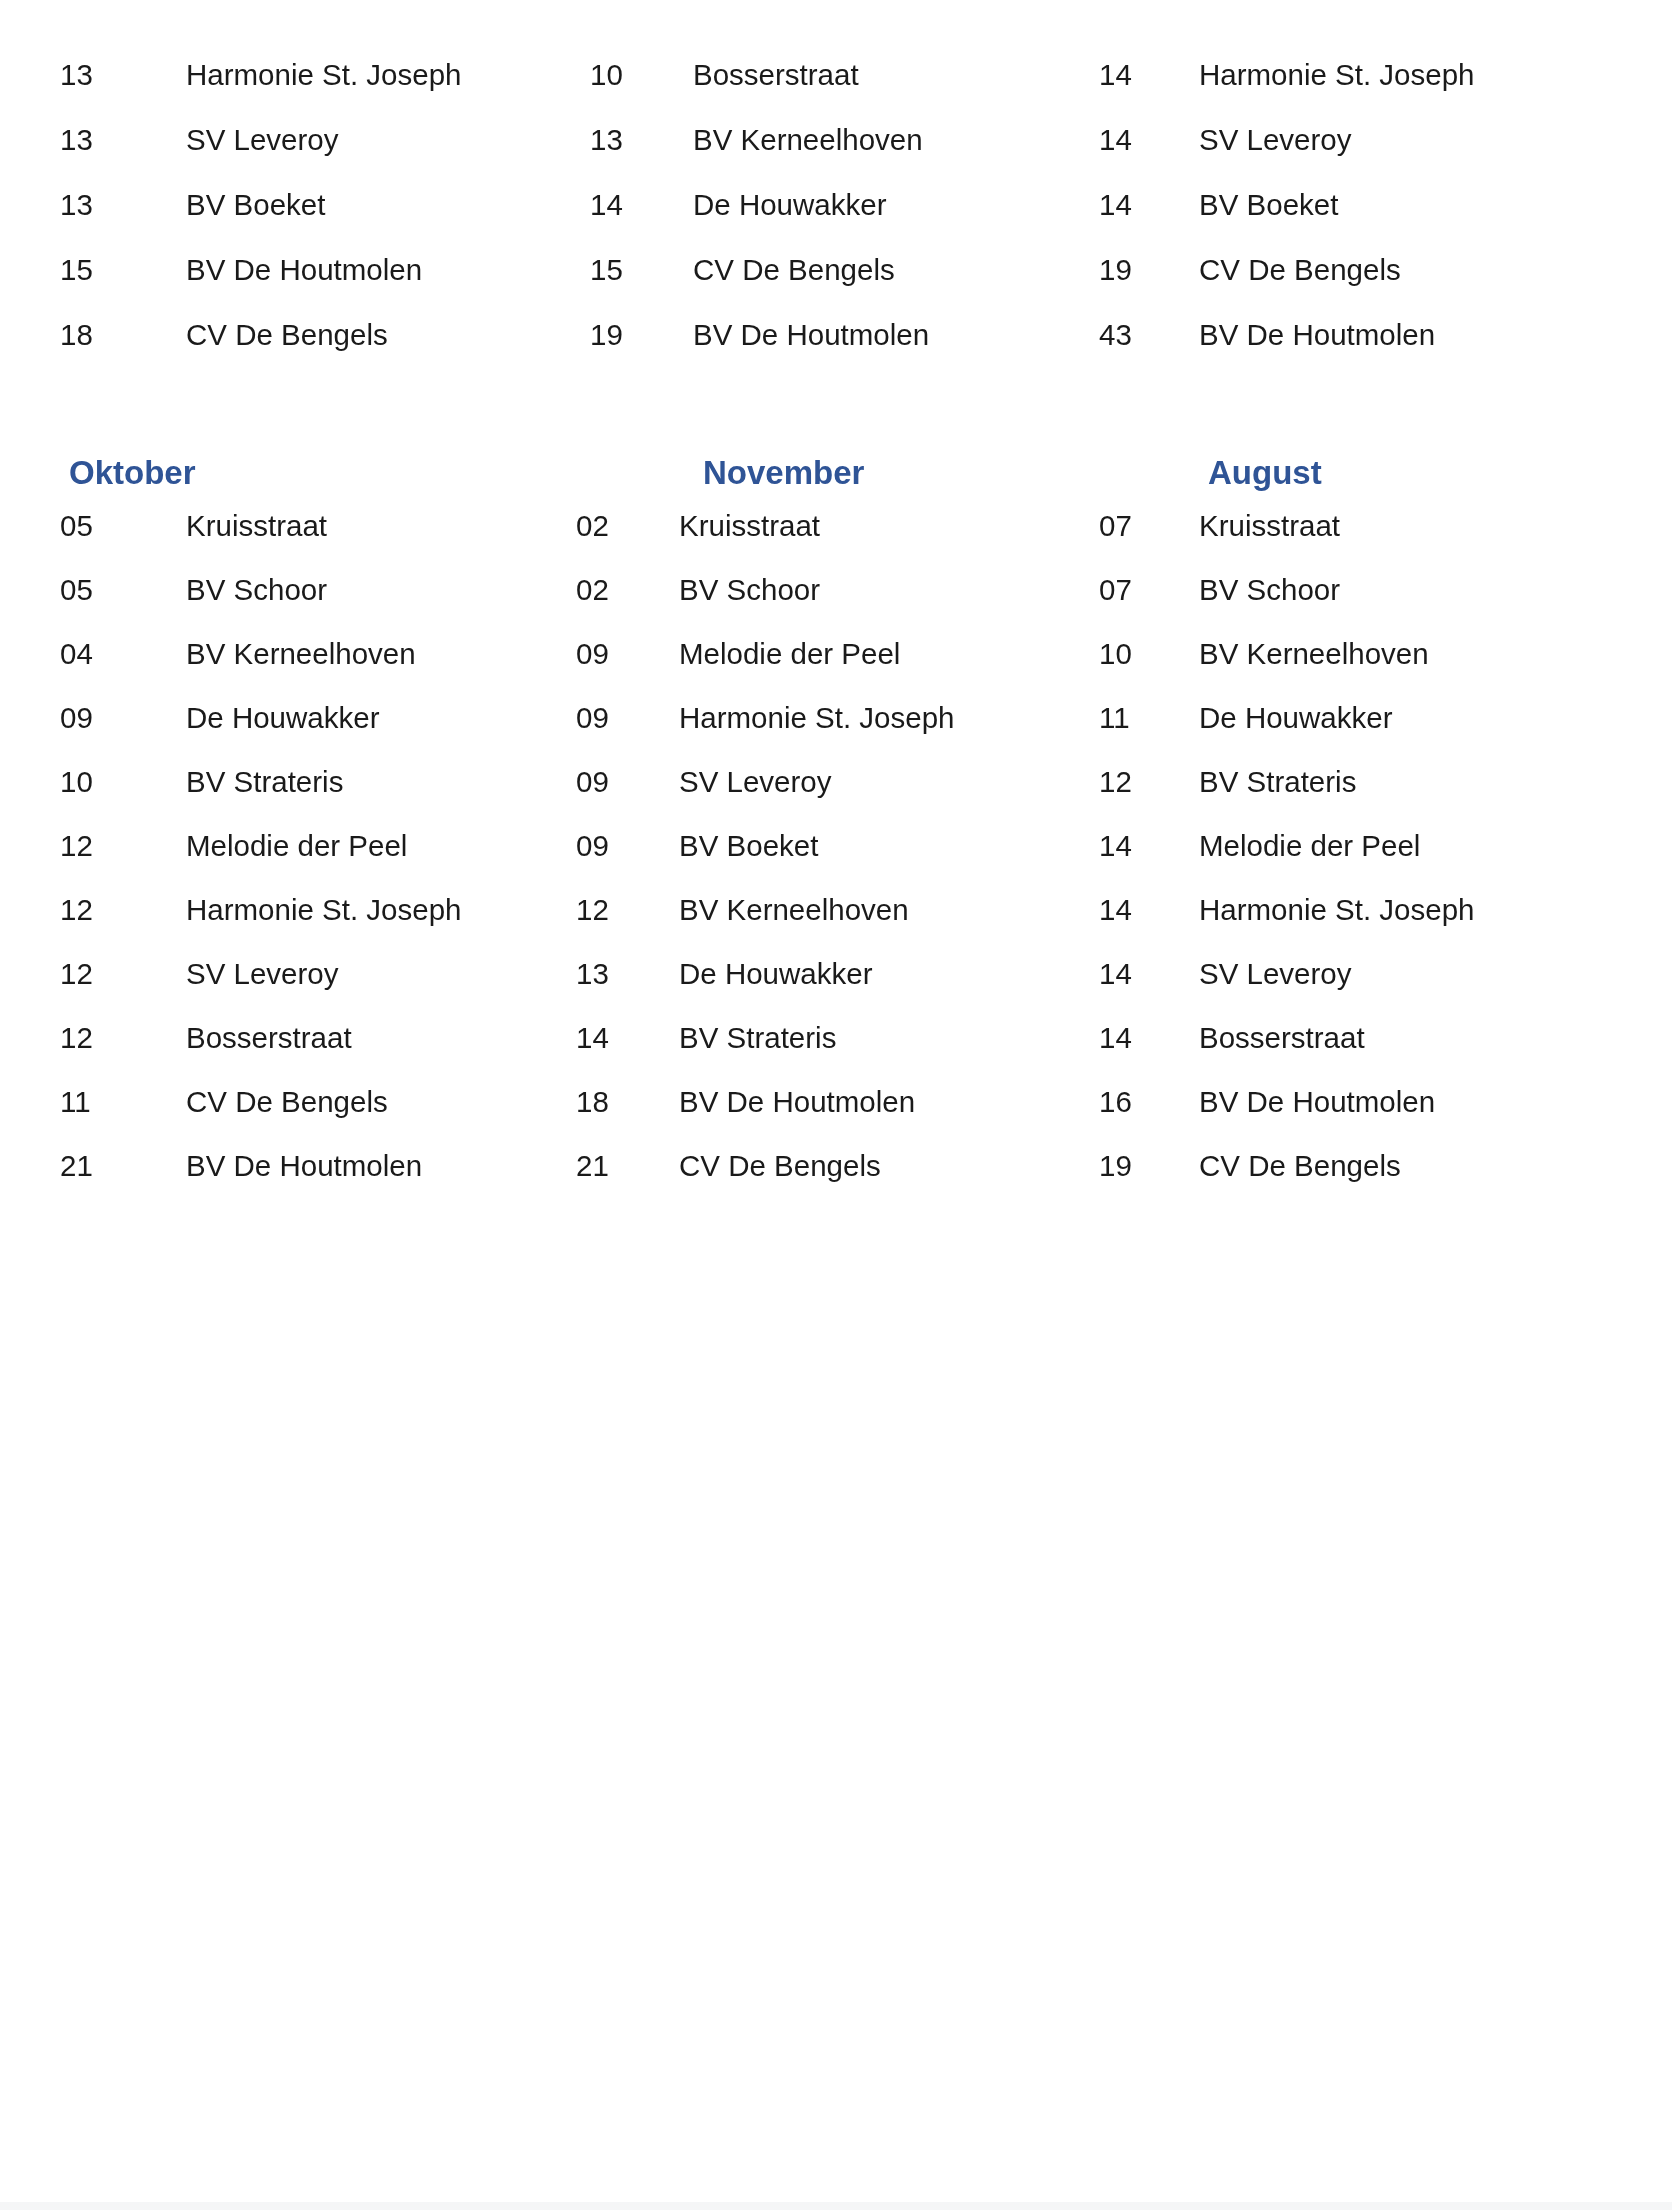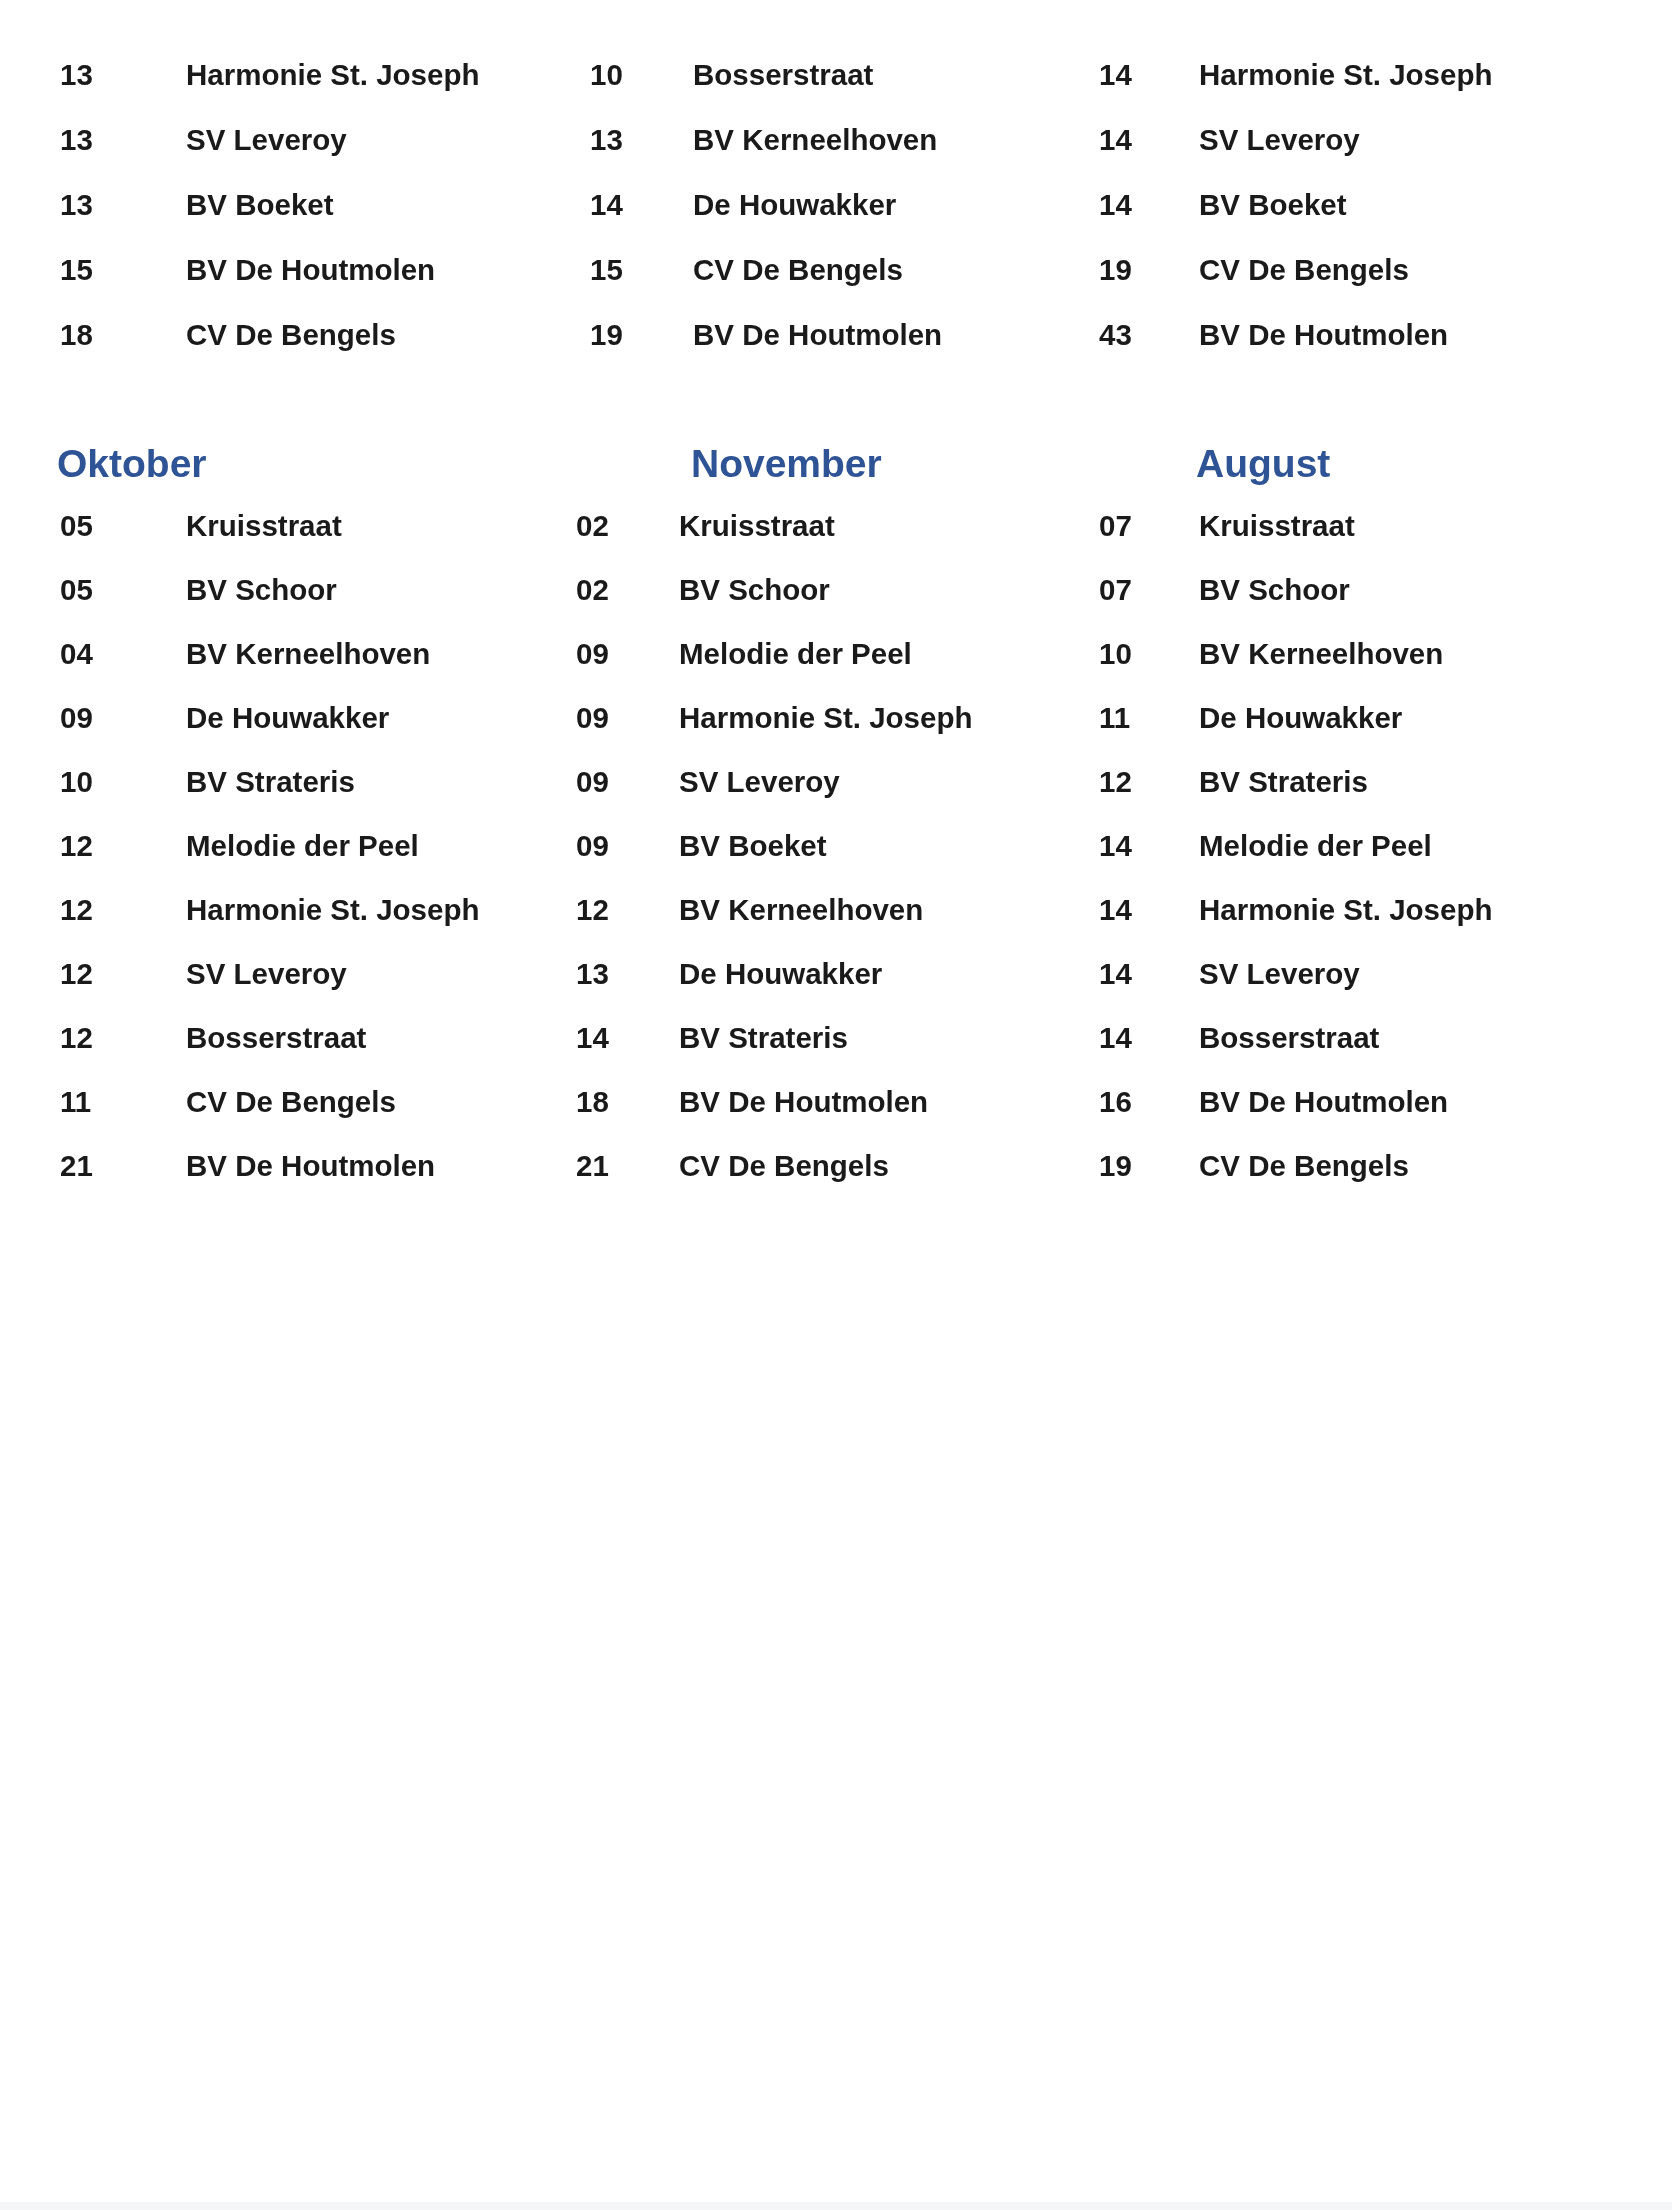--- a/index.html
+++ b/index.html
@@ -18,38 +18,37 @@
     overflow:hidden;
   }
   .col{position:absolute;}
   .row{
     display:flex;
     align-items:center;
     height:65px;
     font-size:29.5px;
     line-height:1;
     white-space:nowrap;
-    font-weight:bold;
   }
   .row .num{display:inline-block;}
   .row .name{display:inline-block;}
 
   
   .top-col-1{left:60px;top:42px;}
   .top-col-2{left:590px;top:42px;}
   .top-col-3{left:1099px;top:42px;}
   .top-col-1 .num{width:126px;}
   .top-col-2 .num{width:103px;}
   .top-col-3 .num{width:100px;}
 
   
   .month-heading{
     position:absolute;
-    margin:0;
-    font-size:39px;
+    margin:12px;
+    font-size:33px;
     font-weight:bold;
     color:var(--heading-color);
     line-height:1;
     white-space:nowrap;
   }
   .h-okt{left:57px;top:444px;}
   .h-nov{left:691px;top:444px;}
   .h-dec{left:1196px;top:444px;}
 
   

